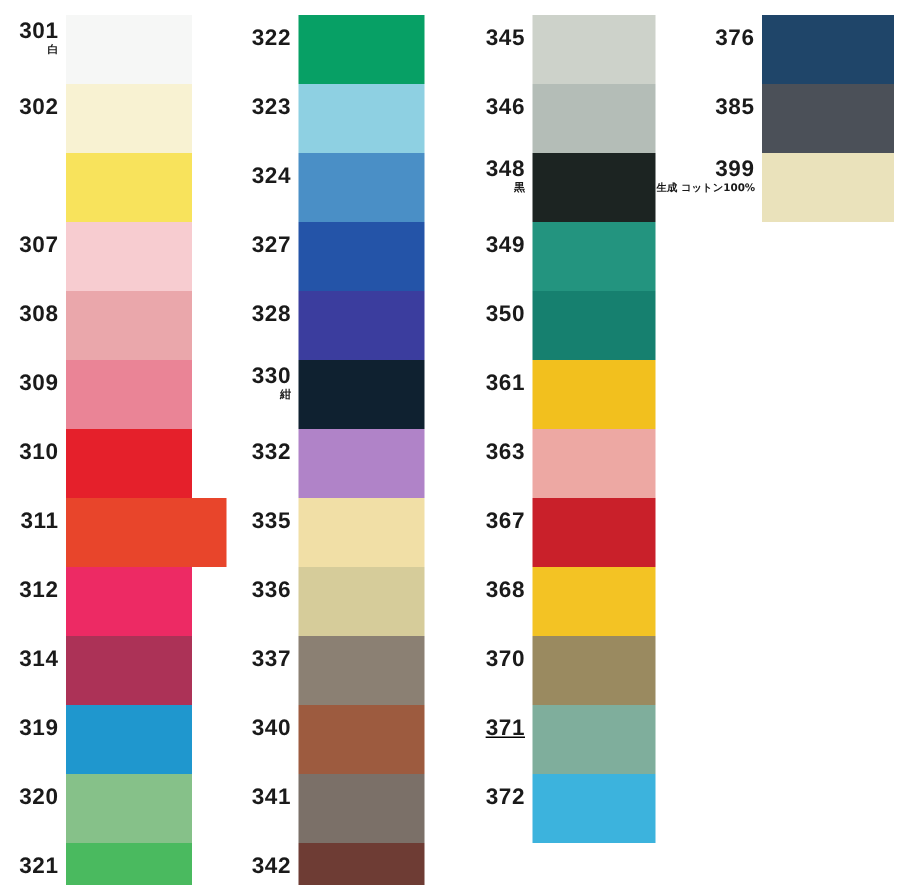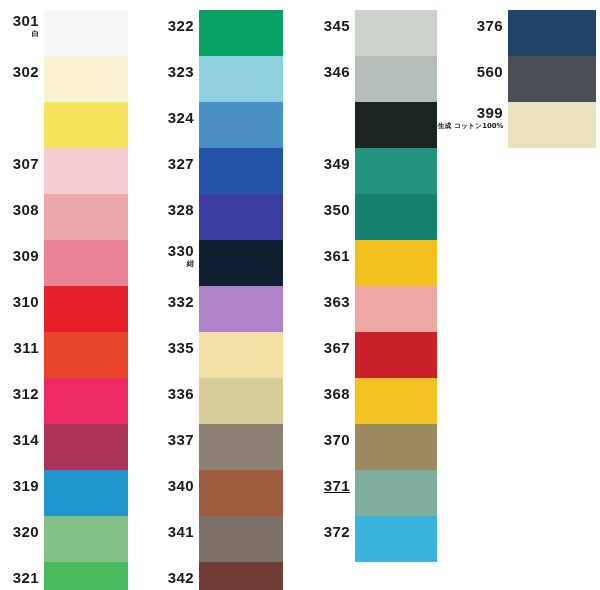--- a/index.html
+++ b/index.html
@@ -114,21 +114,21 @@
           <div class="code">309</div>
         </div>
         <div class="swatch" style="left: 44px; background: rgb(234, 132, 150);"></div>
       </div>
       <div class="row" style="height: 46px;">
         <div class="label-wrap" style="width: 44px;">
           <div class="code">310</div>
         </div>
         <div class="swatch" style="left: 44px; background: rgb(229, 32, 43);"></div>
       </div>
-      <div class="row" style="height: 46px;">
+      <div class="row" style="height: 46px; padding-left: 23px;">
         <div class="label-wrap" style="width: 44px;">
           <div class="code">311</div>
         </div>
         <div class="swatch" style="left: 44px; background: rgb(232, 69, 43);"></div>
       </div>
       <div class="row" style="height: 46px;">
         <div class="label-wrap" style="width: 44px;">
           <div class="code">312</div>
         </div>
         <div class="swatch" style="left: 44px; background: rgb(237, 42, 100);"></div>
@@ -246,20 +246,24 @@
         </div>
         <div class="swatch" style="left: 44px; background: rgb(205, 210, 202);"></div>
       </div>
       <div class="row" style="height: 46px;">
         <div class="label-wrap" style="width: 44px;">
           <div class="code">346</div>
         </div>
         <div class="swatch" style="left: 44px; background: rgb(180, 189, 183);"></div>
       </div>
       <div class="row" style="height: 46px;">
+        <div class="label-wrap" style="width: 44px;">
+          <div class="code">348</div>
+          <div class="sub">黒</div>
+        </div>
         <div class="swatch" style="left: 44px; background: rgb(28, 36, 34);"></div>
       </div>
       <div class="row" style="height: 46px;">
         <div class="label-wrap" style="width: 44px;">
           <div class="code">349</div>
         </div>
         <div class="swatch" style="left: 44px; background: rgb(35, 148, 127);"></div>
       </div>
       <div class="row" style="height: 46px;">
         <div class="label-wrap" style="width: 44px;">
@@ -312,21 +316,21 @@
     </div>
     <div class="column col-3" style="height: 184px;">
       <div class="row" style="height: 46px;">
         <div class="label-wrap" style="width: 56px;">
           <div class="code">376</div>
         </div>
         <div class="swatch" style="left: 56px; background: rgb(31, 69, 105);"></div>
       </div>
       <div class="row" style="height: 46px;">
         <div class="label-wrap" style="width: 56px;">
-          <div class="code">560</div>
+          <div class="code">385</div>
         </div>
         <div class="swatch" style="left: 56px; background: rgb(75, 80, 88);"></div>
       </div>
       <div class="row" style="height: 46px;">
         <div class="label-wrap" style="width: 56px;">
           <div class="code">399</div>
           <div class="sub wide">生成 コットン100%</div>
         </div>
         <div class="swatch" style="left: 56px; background: rgb(234, 226, 187);"></div>
       </div>

